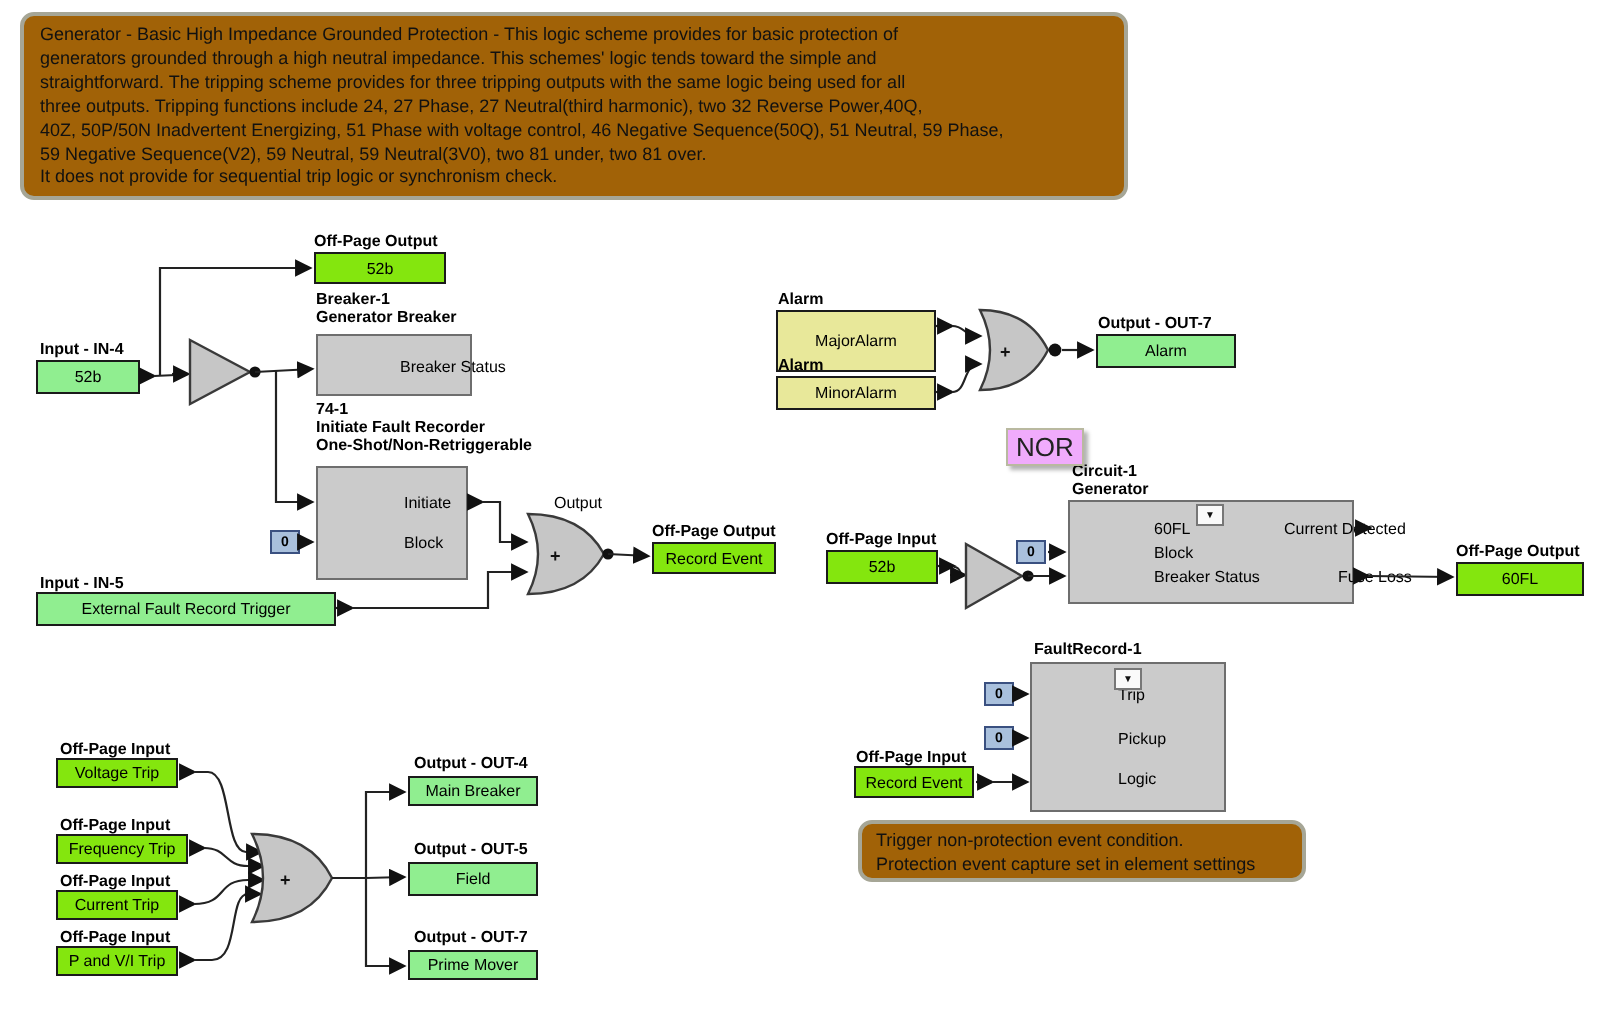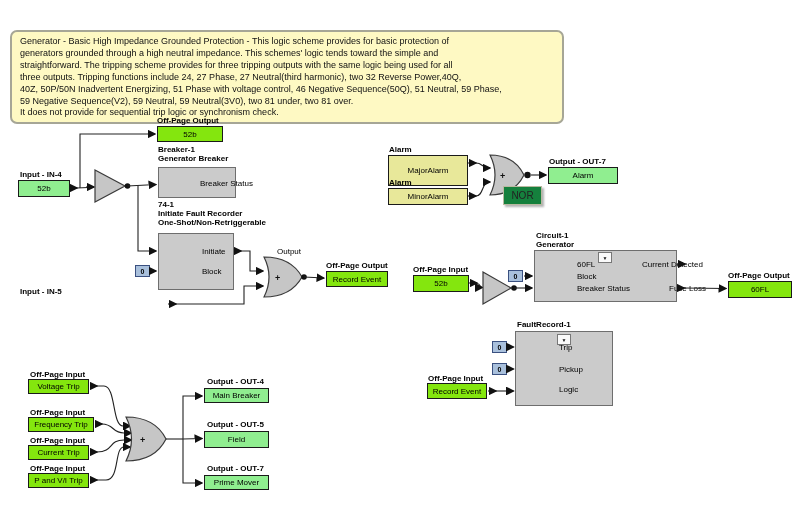--- a/index.html
+++ b/index.html
@@ -1,37 +1,37 @@
 <!DOCTYPE html>
 <html><head>
 <meta charset="utf-8">
 <style>
   html,body{margin:0;padding:0;background:#fff;}
   #canvas{position:relative;width:800px;height:505px;background:#fff;overflow:hidden;
           font-family:"Liberation Sans",sans-serif;}
-  .note{position:absolute;background:#fef9c3;border:2px solid #A6A696;border-radius:7px;
+  .note{position:absolute;background:#a16207;border:2px solid #A6A696;border-radius:7px;
         font-size:9px;line-height:11.9px;color:#111;padding:4px 8px;white-space:pre-line;
-        box-sizing:border-box;z-index:1;margin-top:24px;}
+        box-sizing:border-box;z-index:1;}
   .lbl{position:absolute;font-size:8px;font-weight:bold;color:#000;white-space:nowrap;z-index:1;}
   .box{position:absolute;border:1px solid #1a1a1a;box-sizing:border-box;display:flex;
        align-items:center;justify-content:center;font-size:8px;color:#000;white-space:nowrap;z-index:1;}
   .op{background:#84E60E;}
   .io{background:#90EE90;}
   .al{background:#E8E89A;}
   .blk{position:absolute;background:#CBCBCB;border:1px solid #6E6E6E;box-sizing:border-box;z-index:1;}
   .port{position:absolute;font-size:8px;color:#000;white-space:nowrap;z-index:1;padding-left:32px;}
   .const{position:absolute;width:15px;height:12px;background:#A9C0DC;border:1px solid #3A5080;
          box-sizing:border-box;display:flex;align-items:center;justify-content:center;
          font-size:7px;font-weight:bold;color:#000;z-index:1;}
   .dd{position:absolute;width:14px;height:11px;background:#FAFAFA;border:1px solid #777;
       box-sizing:border-box;display:flex;align-items:center;justify-content:center;
       font-size:5px;color:#111;z-index:3;}
-  .tooltip{position:absolute;background:#15803d;border:1px solid #B9B9A0;
+  .tooltip{position:absolute;background:#f0abfc;border:1px solid #B9B9A0;
            box-shadow:2px 2px 2px rgba(0,0,0,0.3);display:flex;align-items:center;justify-content:center;
-           font-size:10px;color:#222;z-index:3;}
+           font-size:13px;color:#222;z-index:3;margin-top:28px;}
   #wires{position:absolute;left:0;top:0;z-index:2;pointer-events:none;}
 </style>
 </head>
 <body>
 
 <div id="canvas">
 
   <div class="note" style="left:10px;top:6px;width:554px;height:94px;">Generator - Basic High Impedance Grounded Protection - This logic scheme provides for basic protection of
 generators grounded through a high neutral impedance. This schemes' logic tends toward the simple and
 straightforward. The tripping scheme provides for three tripping outputs with the same logic being used for all
@@ -54,20 +54,21 @@
   <div class="lbl" style="left:158px;top:200px;">74-1</div>
   <div class="lbl" style="left:158px;top:209px;">Initiate Fault Recorder</div>
   <div class="lbl" style="left:158px;top:218px;">One-Shot/Non-Retriggerable</div>
   <div class="blk" style="left:158px;top:233px;width:76px;height:57px;"></div>
   <div class="port" style="left:170px;top:247px;">Initiate</div>
   <div class="port" style="left:201px;top:247px;margin-left:44px;">Output</div>
   <div class="port" style="left:170px;top:267px;">Block</div>
   <div class="const" style="left:135px;top:265px;">0</div>
 
   <div class="lbl" style="left:20px;top:287px;">Input - IN-5</div>
+  <div class="box io" style="left:18px;top:296px;width:150px;height:17px;">External Fault Record Trigger</div>
 
   <div class="lbl" style="left:326px;top:261px;">Off-Page Output</div>
   <div class="box op" style="left:326px;top:271px;width:62px;height:16px;">Record Event</div>
 
   <div class="lbl" style="left:389px;top:145px;">Alarm</div>
   <div class="box al" style="left:388px;top:155px;width:80px;height:31px;">MajorAlarm</div>
   <div class="lbl" style="left:389px;top:178px;">Alarm</div>
   <div class="box al" style="left:388px;top:188px;width:80px;height:17px;">MinorAlarm</div>
   <div class="lbl" style="left:549px;top:157px;">Output - OUT-7</div>
   <div class="box io" style="left:548px;top:167px;width:70px;height:17px;">Alarm</div>
@@ -95,20 +96,22 @@
   <div class="dd" style="left:557px;top:334px;">▼</div>
   <div class="port" style="left:527px;top:343px;">Trip</div>
   <div class="port" style="left:527px;top:365px;">Pickup</div>
   <div class="port" style="left:527px;top:385px;">Logic</div>
   <div class="const" style="left:492px;top:341px;">0</div>
   <div class="const" style="left:492px;top:363px;">0</div>
 
   <div class="lbl" style="left:428px;top:374px;">Off-Page Input</div>
   <div class="box op" style="left:427px;top:383px;width:60px;height:16px;">Record Event</div>
 
+  <div class="note" style="left:429px;top:410px;width:224px;height:31px;padding:3px 7px;">Trigger non-protection event condition.
+Protection event capture set in element settings</div>
 
   <div class="lbl" style="left:30px;top:370px;">Off-Page Input</div>
   <div class="box op" style="left:28px;top:379px;width:61px;height:15px;">Voltage Trip</div>
   <div class="lbl" style="left:30px;top:408px;">Off-Page Input</div>
   <div class="box op" style="left:28px;top:417px;width:66px;height:15px;">Frequency Trip</div>
   <div class="lbl" style="left:30px;top:436px;">Off-Page Input</div>
   <div class="box op" style="left:28px;top:445px;width:61px;height:15px;">Current Trip</div>
   <div class="lbl" style="left:30px;top:464px;">Off-Page Input</div>
   <div class="box op" style="left:28px;top:473px;width:61px;height:15px;">P and V/I Trip</div>
 

